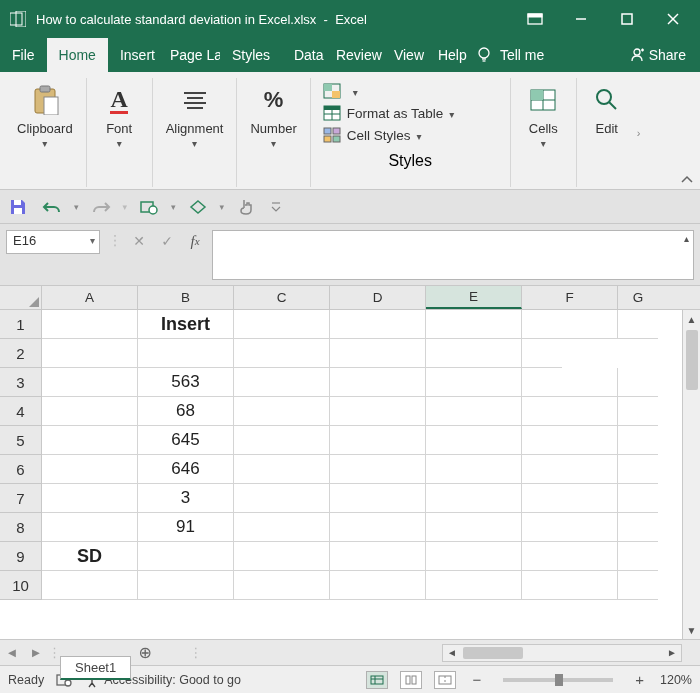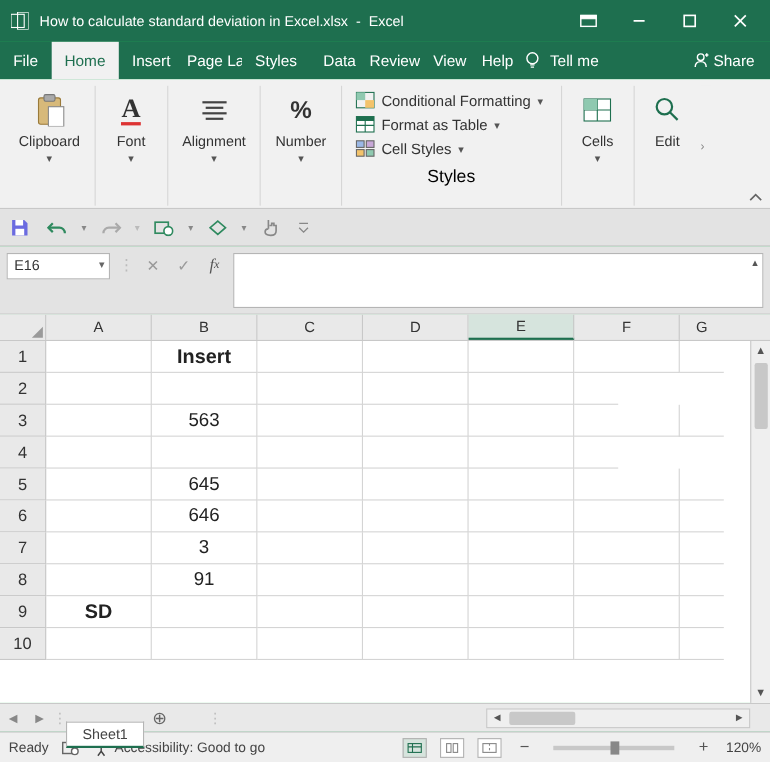--- a/index.html
+++ b/index.html
@@ -7,21 +7,21 @@
     margin: 0;
     font-family: "Segoe UI", Arial, sans-serif;
     background: #d0d0d0;
     width: 700px;
     height: 693px;
     overflow: hidden;
   }
   .window {
     width: 700px;
     height: 693px;
-    background: #22c55e;
+    background: #b91c1c;
     display: flex;
     flex-direction: column;
   }
   
   .titlebar {
     height: 38px;
     background: #1e6f4f;
     color: #fff;
     display: flex;
     align-items: center;
@@ -312,21 +312,20 @@
       <span class="glabel"></span>
     </div>
 
     <div class="styles-col">
       <div class="sitem">
         <svg width="18" height="16" viewBox="0 0 18 16">
             <rect x="1" y="1" width="16" height="14" fill="none" stroke="#1e6f4f"></rect>
             <rect x="1" y="1" width="8" height="7" fill="#8fc9b0"></rect>
             <rect x="9" y="8" width="8" height="7" fill="#f3c36b"></rect>
           </svg>
-        <span>Conditional Formatting</span>
           <span class="drop-ar">▾</span>
       </div>
       <div class="sitem">
         <svg width="18" height="16" viewBox="0 0 18 16">
             <rect x="1" y="1" width="16" height="14" fill="#fff" stroke="#1e6f4f"></rect>
             <rect x="1" y="1" width="16" height="4" fill="#1e6f4f"></rect>
             <line x1="1" y1="9" x2="17" y2="9" stroke="#1e6f4f"></line>
             <line x1="9" y1="5" x2="9" y2="15" stroke="#1e6f4f"></line>
           </svg>
         <span>Format as Table</span>
@@ -484,20 +483,21 @@
           <div class="cell c-center">563</div>
           <div class="cell"></div>
           <div class="cell"></div>
           <div class="cell"></div>
           <div class="cell"></div>
           <div class="cell last"></div>
         </div>
         <div class="row">
           <div class="rh">4</div>
           <div class="cell c-center"></div>
+          <div class="cell c-center">68</div>
           <div class="cell"></div>
           <div class="cell"></div>
           <div class="cell"></div>
           <div class="cell"></div>
           <div class="cell last"></div>
         </div>
         <div class="row">
           <div class="rh">5</div>
           <div class="cell c-center"></div>
           <div class="cell c-center">645</div>

